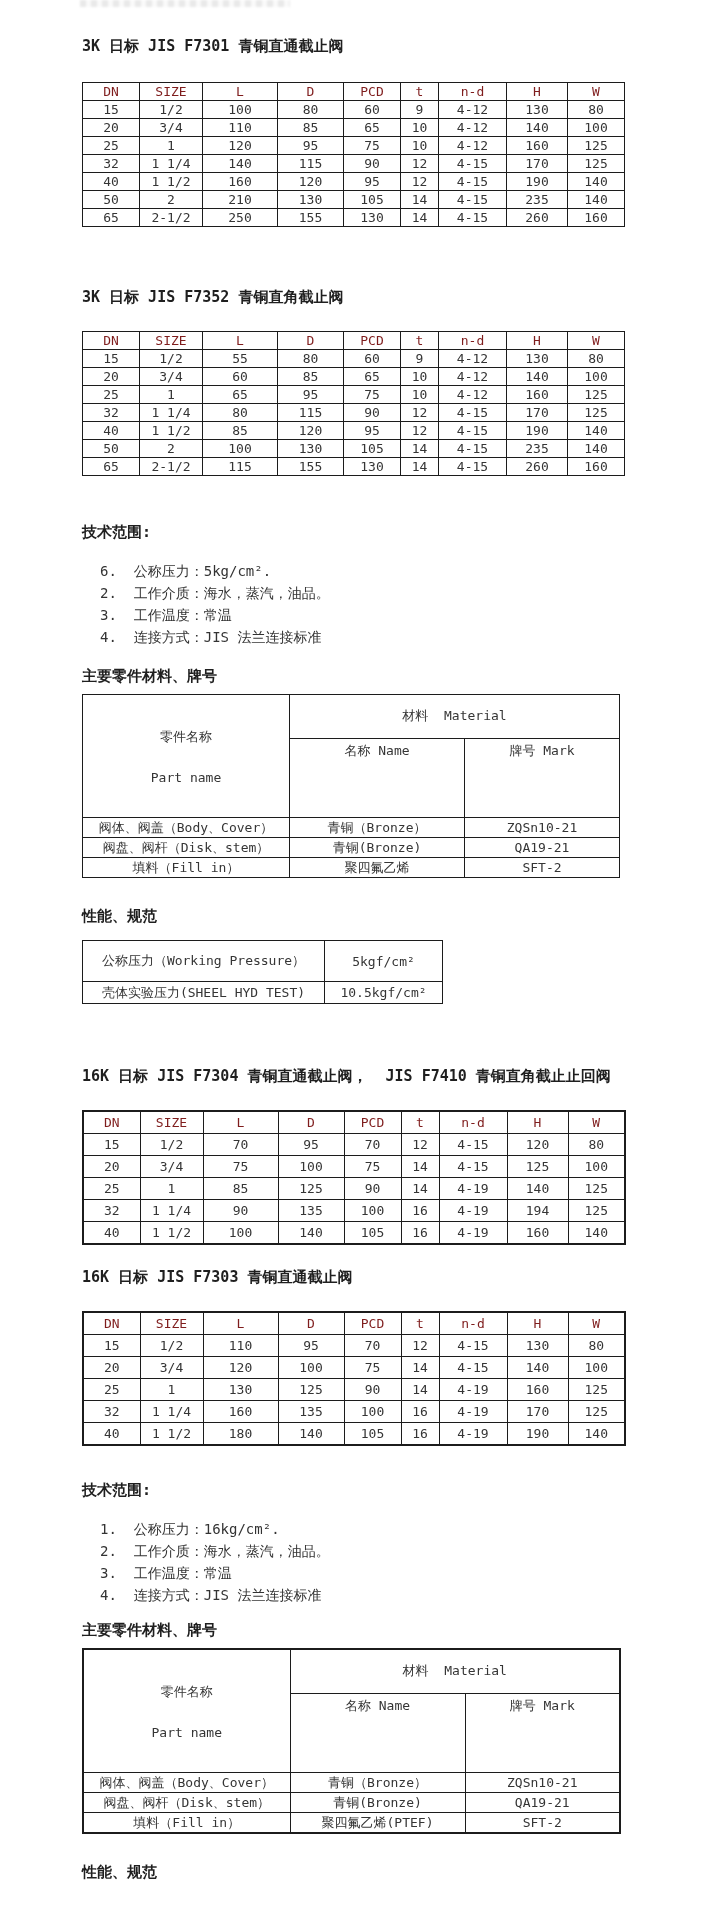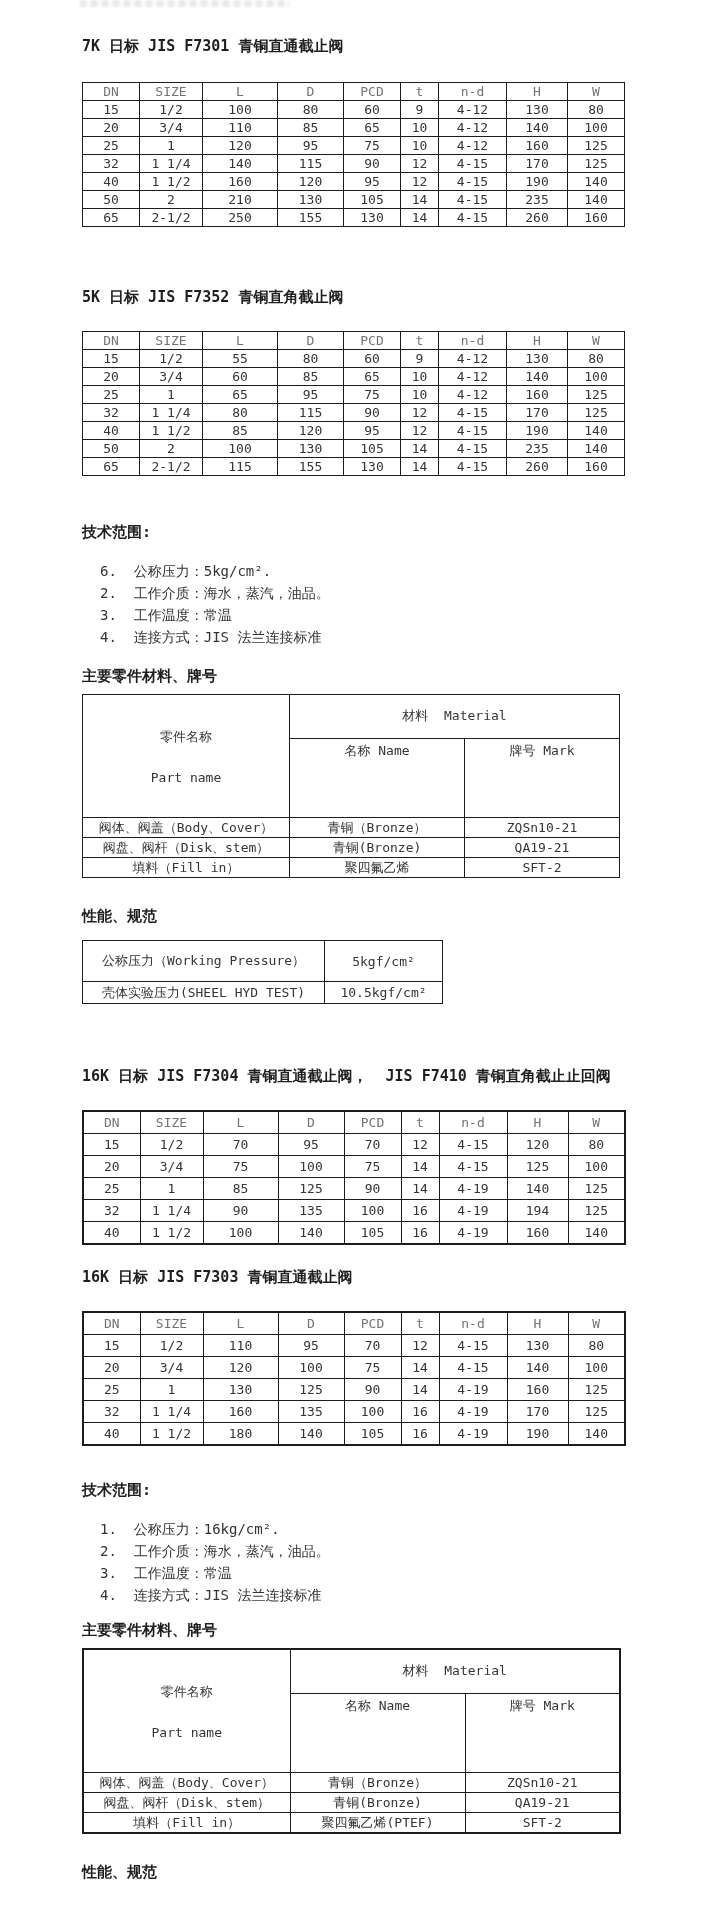--- a/index.html
+++ b/index.html
@@ -31,21 +31,21 @@
 
   table{border-collapse:collapse;table-layout:fixed;}
   th,td{
     border:1px solid #1c1c1c;
     font-size:13px;font-weight:normal;
     text-align:center;vertical-align:middle;
     padding:0 2px;overflow:hidden;white-space:pre;
     color:#353535;
   }
   .dim-table{width:542px;margin-top:26px;}
-  .dim-table th{color:#737373;margin-left:32px;}
+  .dim-table th{color:#7f1d1d;margin-left:32px;}
   .t5k th,.t5k td{height:17px;}
   .t16k{border:2px solid #1c1c1c;}
   .t16k th,.t16k td{height:21px;}
   .tbl1{margin-top:28px;}
 
   .tech-list{margin-top:20px;}
   .tech-item{
     font-size:14px;line-height:22px;padding-left:18px;
     white-space:pre;color:#333;
   }
@@ -66,21 +66,21 @@
   .perf-row-tall td{height:40px;}
   .perf-row td{height:21px;}
 </style>
 </head>
 <body>
 
 <div class="top-remnant"></div>
 
 <div class="content">
 
-  <h2 class="sec-title h-f7301">7K 日标 JIS F7301 青铜直通截止阀</h2>
+  <h2 class="sec-title h-f7301">3K 日标 JIS F7301 青铜直通截止阀</h2>
   <table class="dim-table t5k tbl1">
     <colgroup>
         <col style="width:57px">
         <col style="width:63px">
         <col style="width:75px">
         <col style="width:66px">
         <col style="width:57px">
         <col style="width:38px">
         <col style="width:68px">
         <col style="width:61px">
@@ -173,21 +173,21 @@
           <td>155</td>
           <td>130</td>
           <td>14</td>
           <td>4-15</td>
           <td>260</td>
           <td>160</td>
         </tr>
       </tbody>
   </table>
 
-  <h2 class="sec-title h-f7352">5K 日标 JIS F7352 青铜直角截止阀</h2>
+  <h2 class="sec-title h-f7352">3K 日标 JIS F7352 青铜直角截止阀</h2>
   <table class="dim-table t5k">
     <colgroup>
         <col style="width:57px">
         <col style="width:63px">
         <col style="width:75px">
         <col style="width:66px">
         <col style="width:57px">
         <col style="width:38px">
         <col style="width:68px">
         <col style="width:61px">

